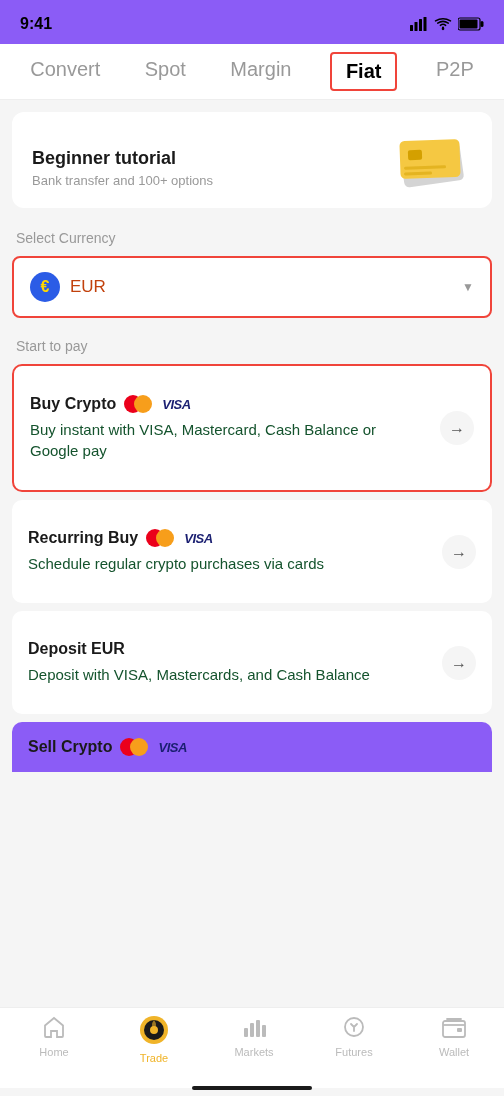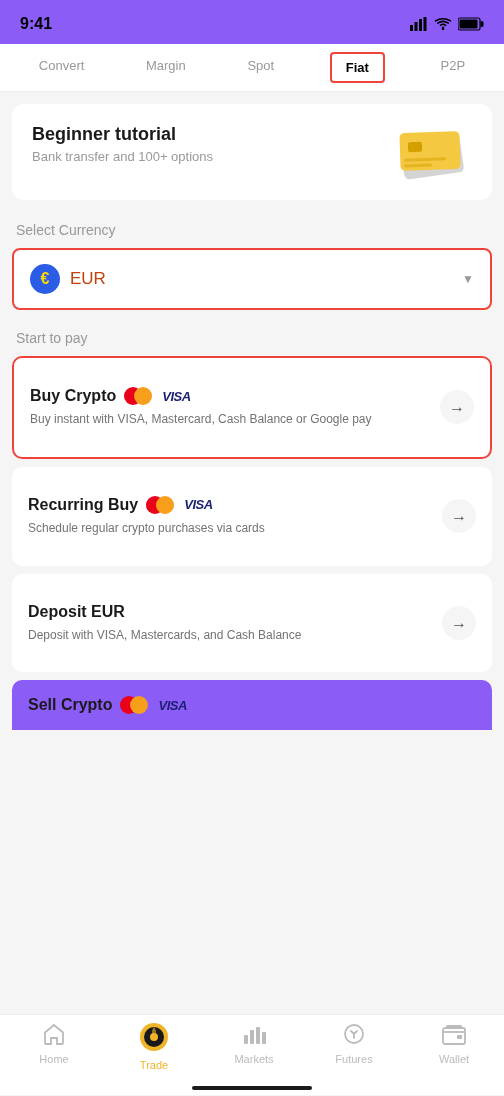--- a/index.html
+++ b/index.html
@@ -35,21 +35,21 @@
     
     .nav-tabs {
       background: #fff;
       display: flex;
       justify-content: space-around;
       padding: 0 8px;
       border-bottom: 1px solid #eee;
     }
     .nav-tab {
       padding: 14px 10px;
-      font-size: 13px;
+      font-size: 20px;
       color: #999;
       cursor: pointer;
       position: relative;
       font-weight: 400;
     }
     .nav-tab.active {
       color: #000;
       font-weight: 600;
       border: 2px solid #f0443a;
       border-radius: 4px;
@@ -64,21 +64,21 @@
     }
 
     
     .banner-card {
       background: #fff;
       margin: 12px 12px;
       border-radius: 12px;
       padding: 20px 20px;
       display: flex;
       justify-content: space-between;
-      align-items: flex-start;
+      align-items: flex-end;
       overflow: hidden;
       gap: 32px;
     }
     .banner-text h2 {
       font-size: 18px;
       font-weight: 700;
       color: #1a1a1a;
       margin-bottom: 4px;
     }
     .banner-text p {
@@ -162,22 +162,22 @@
       align-items: center;
       gap: 8px;
       margin-bottom: 6px;
     }
     .card-title {
       font-size: 16px;
       font-weight: 700;
       color: #1a1a1a;
     }
     .card-desc {
-      font-size: 12px;
-      color: #737373;
+      font-size: 15px;
+      color: #14532d;
       line-height: 1.4;
     }
     .arrow-btn {
       width: 34px;
       height: 34px;
       border-radius: 50%;
       background: #f5f5f5;
       display: flex;
       align-items: center;
       justify-content: center;
@@ -225,21 +225,21 @@
       border-radius: 10px 10px 0 0;
       padding: 16px 16px 10px 16px;
       display: flex;
       align-items: center;
       justify-content: space-between;
     }
 
     
     .bottom-nav {
       position: fixed;
-      bottom: 1px;
+      bottom: 8px;
       width: 504px;
       background: #fff;
       border-top: 1px solid #eee;
       display: flex;
       justify-content: space-around;
       padding: 8px 0 24px 4px;
     }
     .nav-item {
       display: flex;
       flex-direction: column;
@@ -308,24 +308,24 @@
       <rect x="22.5" y="4" width="3" height="6" rx="1.5" fill="#000"></rect>
     </svg>
   </div>
 </div>
 
 <div class="nav-tabs">
   <div class="nav-tab">
     <span>Convert</span>
   </div>
   <div class="nav-tab">
+    <span>Spot</span>
+  </div>
+  <div class="nav-tab">
     <span>Margin</span>
-  </div>
-  <div class="nav-tab">
-    <span>Spot</span>
   </div>
   <div class="nav-tab active">
     <span>Fiat</span>
   </div>
   <div class="nav-tab">
     <span>P2P</span>
   </div>
 </div>
 
 <div class="main-content content-scroll">

